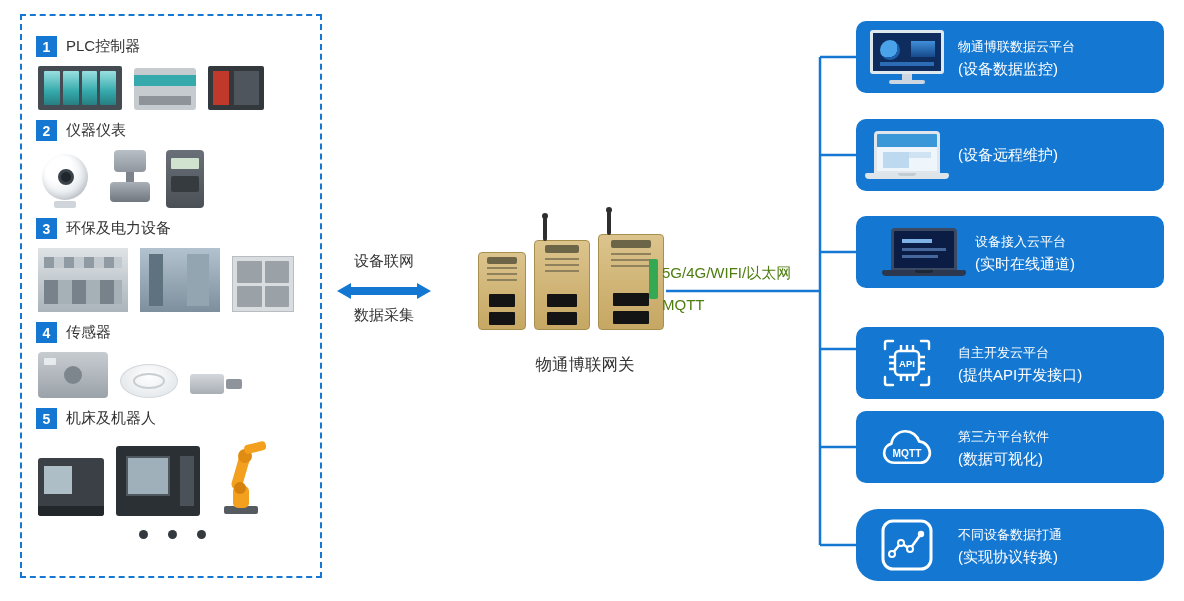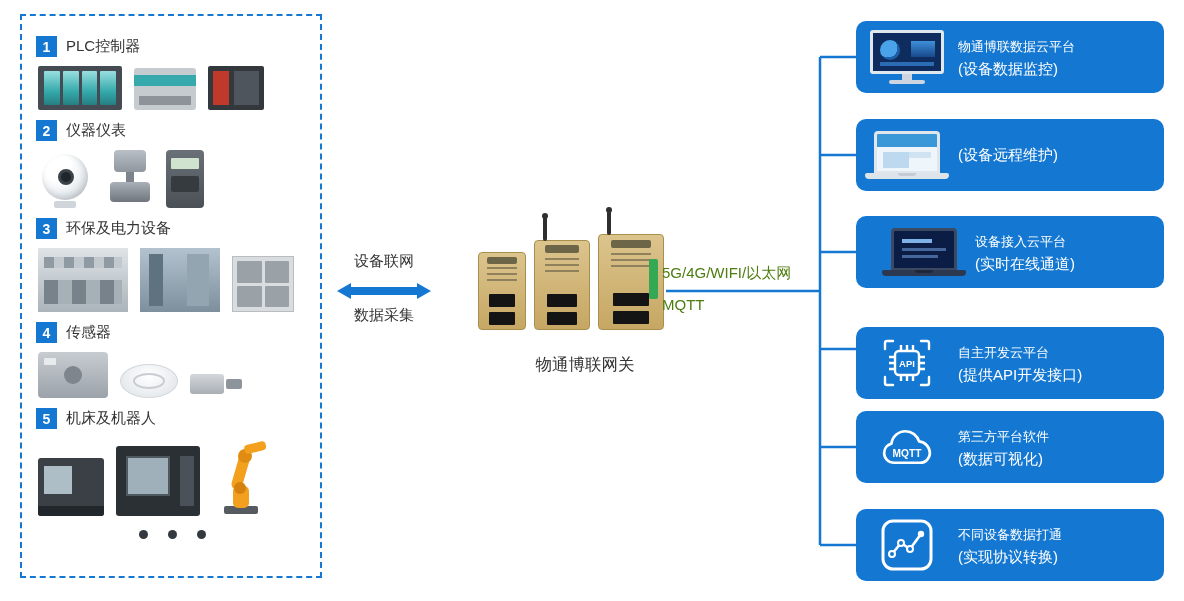--- a/index.html
+++ b/index.html
@@ -349,21 +349,21 @@
         <path d="M18 40 C12 40 8 35.5 8 30.5 C8 26 11 22.3 15.2 21.2 C16 14.2 22 9 29 9 C35.3 9 40.6 13.2 42.4 19 C48.3 19.6 53 24.6 53 30.5 C53 35.8 48.7 40 43.5 40 Z" fill="none" stroke="#fff" stroke-width="2.6" stroke-linejoin="round"></path>
         <text x="30.5" y="34" text-anchor="middle" fill="#fff" font-size="10" font-weight="bold">MQTT</text>
       </svg>
     </div>
     <div class="pbox-text">
       <div class="pbox-title">第三方平台软件</div>
       <div class="pbox-sub">(数据可视化)</div>
     </div>
   </div>
 
-  <div class="platform-box" style="top:509px;">
+  <div class="platform-box" style="top:509px;border-radius:22px;">
     <div class="pbox-icon">
       <svg width="54" height="54" viewBox="0 0 54 54">
         <rect x="3" y="3" width="48" height="48" rx="10" fill="none" stroke="#fff" stroke-width="3"></rect>
         <polyline points="12,36 21,25 30,31 41,16" fill="none" stroke="#fff" stroke-width="2.6"></polyline>
         <circle cx="12" cy="36" r="3" fill="#1478d2" stroke="#fff" stroke-width="2"></circle>
         <circle cx="21" cy="25" r="3" fill="#1478d2" stroke="#fff" stroke-width="2"></circle>
         <circle cx="30" cy="31" r="3" fill="#1478d2" stroke="#fff" stroke-width="2"></circle>
         <circle cx="41" cy="16" r="3.2" fill="#fff"></circle>
       </svg>
     </div>

